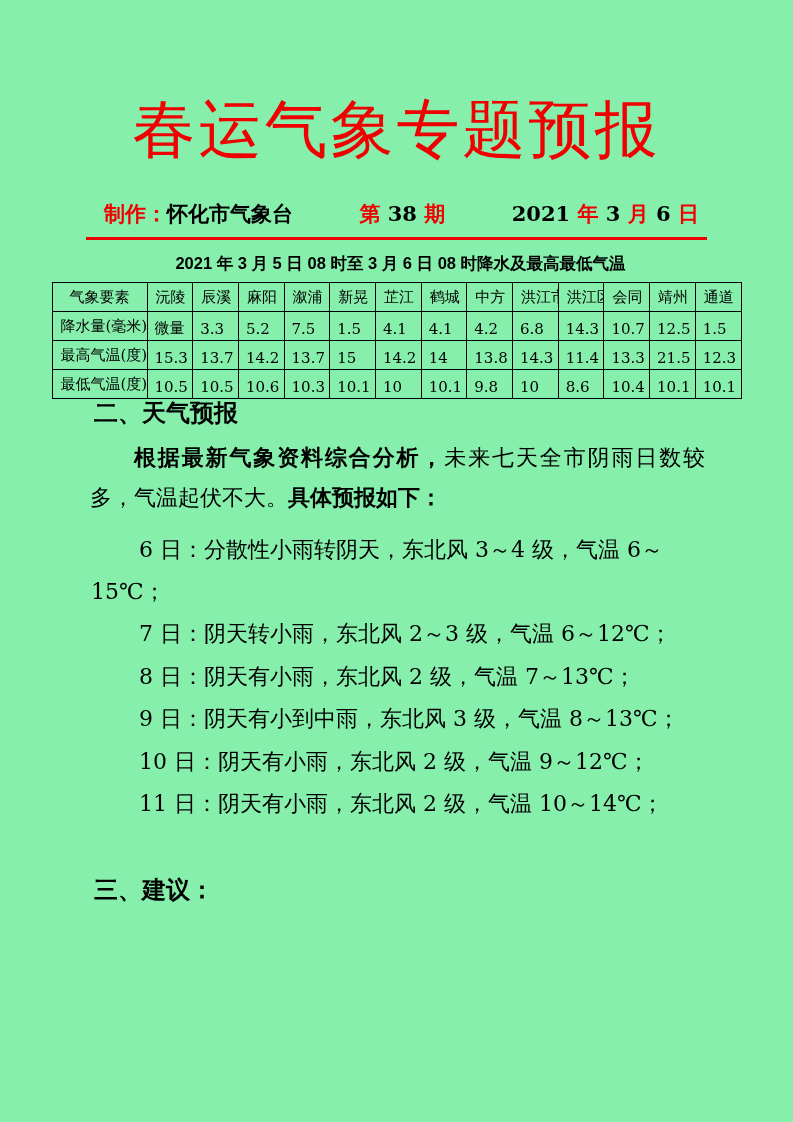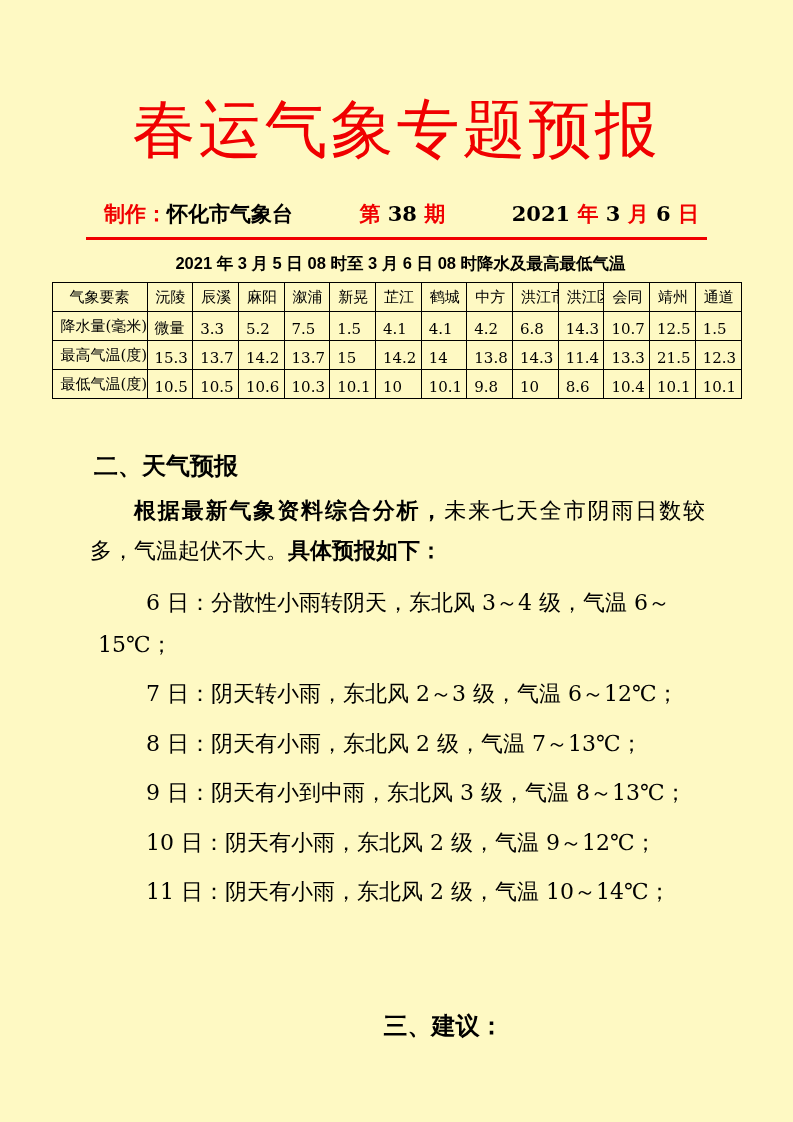--- a/index.html
+++ b/index.html
@@ -2,21 +2,21 @@
 <html style="--red: #f00000;"><head>
 <meta charset="utf-8">
 <style>
   :root { --red: #f00000; --ink: #000; }
   * { box-sizing: border-box; }
   html, body { margin: 0; padding: 0; background: #fff; }
   .page {
     position: relative;
     width: 793px; height: 1122px;
     margin: 0 auto;
-    background: #fef9c3;
+    background: #86efac;
     color: var(--ink);
     font-family: "DejaVu Serif", "Liberation Serif", serif;
     overflow: hidden;
   }
   .doc-title {
     padding-top: 92px;
     text-align: center;
     font-size: 63px;
     line-height: 76px;
     letter-spacing: 3px;
@@ -66,42 +66,42 @@
     height: 29px;
     font-size: 15px;
     font-weight: normal;
     font-family: "DejaVu Serif", serif;
     overflow: hidden;
     white-space: nowrap;
   }
   table.weather th { text-align: center; padding: 0 8px; }
   table.weather td { text-align: left; padding: 5px 2px 0 7px; }
   table.weather .lblcol { width: 95px; text-align: center; }
-  #s2-heading { margin-top: 53px; }
+  #s2-heading { }
   .intro {
     margin: 11px 88px 0 90px;
     font-size: 22px;
     line-height: 40px;
     text-indent: 44px;
     text-align: justify;
     color: var(--ink);
   }
   .bold-sans {
     font-family: "Liberation Sans", "DejaVu Sans", sans-serif;
     font-weight: bold;
   }
   .forecast { margin: 11px 60px 0 90px; }
   .forecast p {
-    margin: 8px;
+    margin: 1px;
     font-size: 22px;
     line-height: 41.5px;
     text-indent: 48px;
     white-space: pre-wrap;
   }
-  #s3-heading { margin-top: 99px; text-align: center; }
+  #s3-heading { margin-top: 51px; }
 </style>
 </head>
 <body>
 
 <div class="page">
 
   <div class="doc-title">春运气象专题预报</div>
 
   <div class="masthead">
     <span><span class="red">制作：</span><span class="blk">怀化市气象台</span></span>

